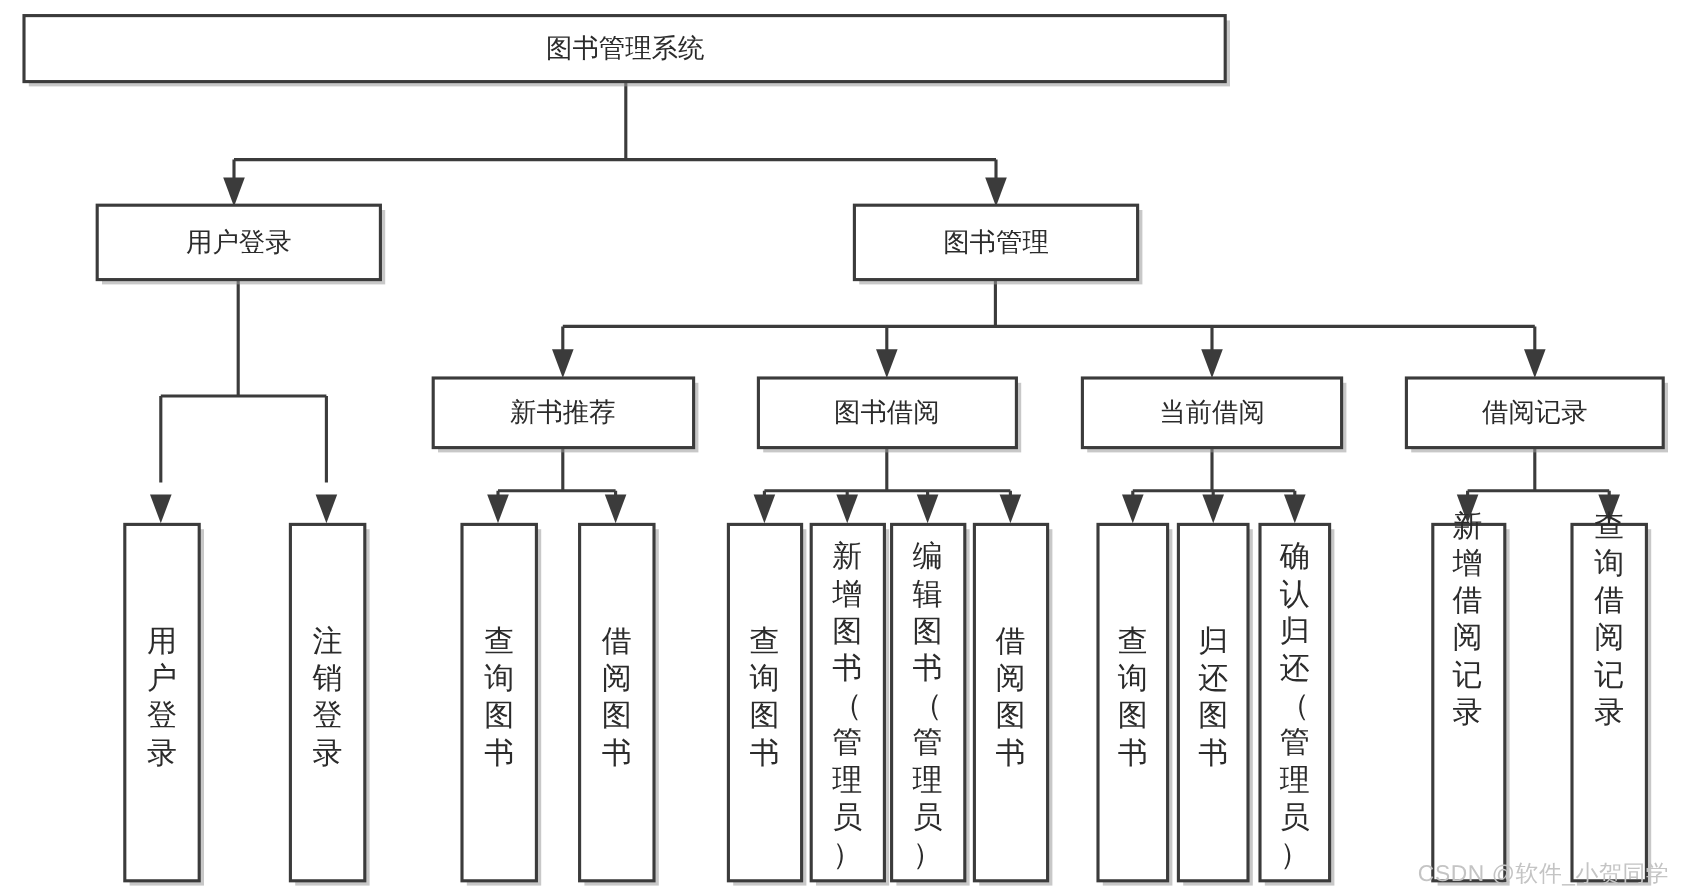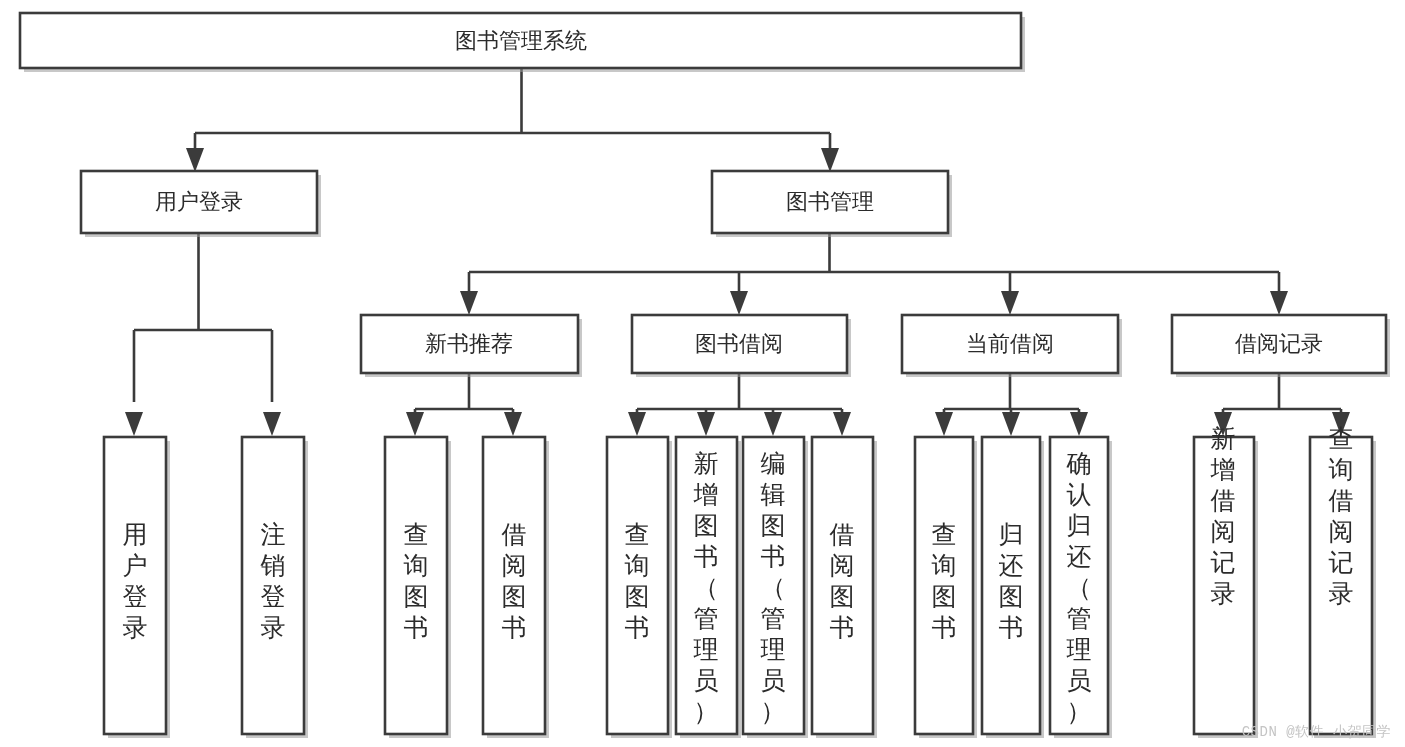--- a/index.html
+++ b/index.html
@@ -55,22 +55,22 @@
     fill: #2b2b2b;
     font-family: "Liberation Sans", "DejaVu Sans", sans-serif;
     font-size: 25px;
     text-anchor: middle;
   }
   .watermark {
     position: absolute;
     right: 14px;
     bottom: 6px;
     color: #c4c4c4;
-    font-size: 14px;
-    font-family: Liberation Mono, monospace;
+    font-size: 19px;
+    font-family: Liberation Sans, sans-serif;
     letter-spacing: 0.5px;
     white-space: nowrap;
     user-select: none;
   }
 </style>
 </head>
 <body>
 
 <div id="diagram-root">
 

